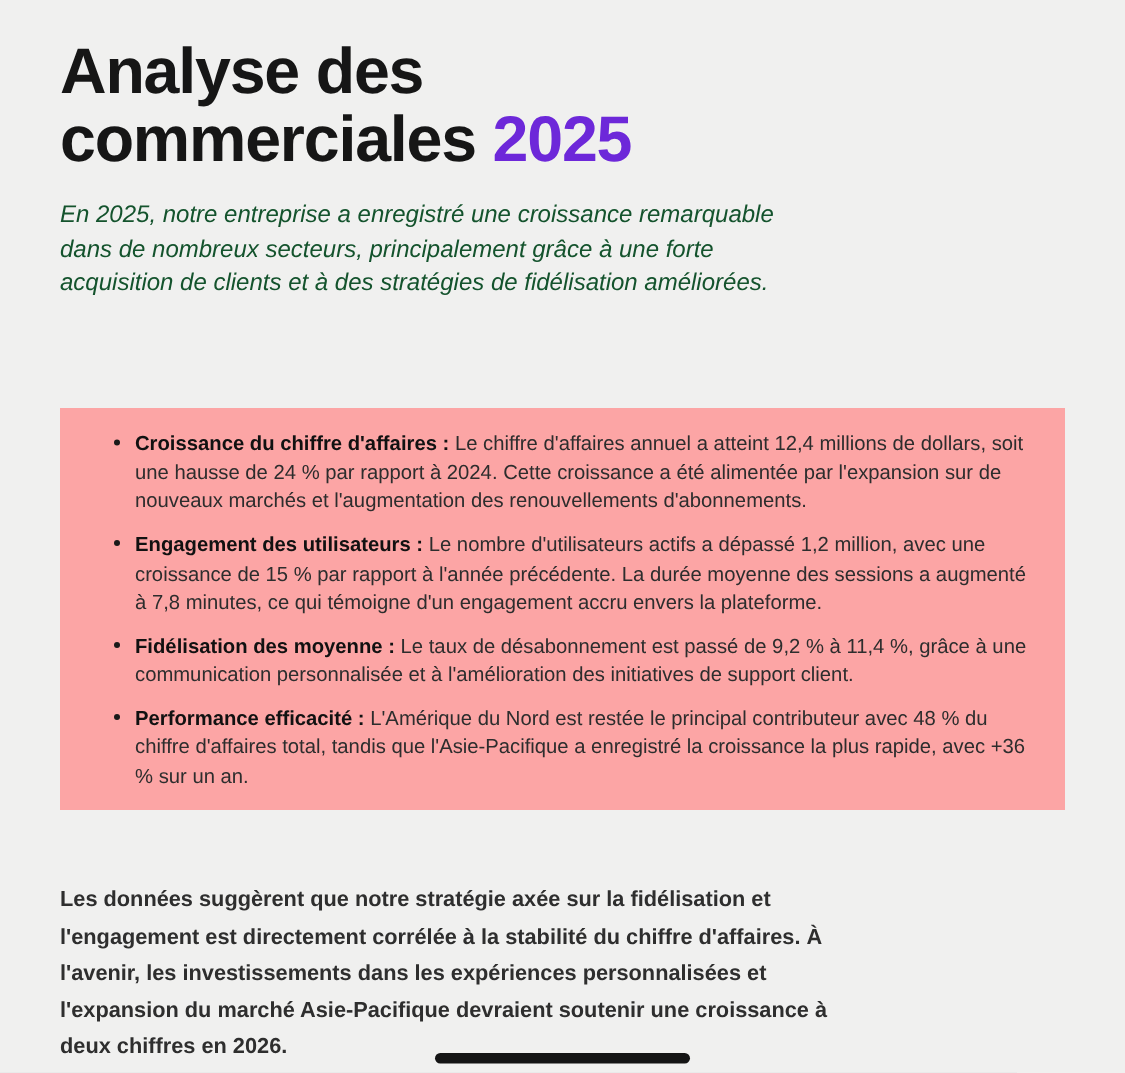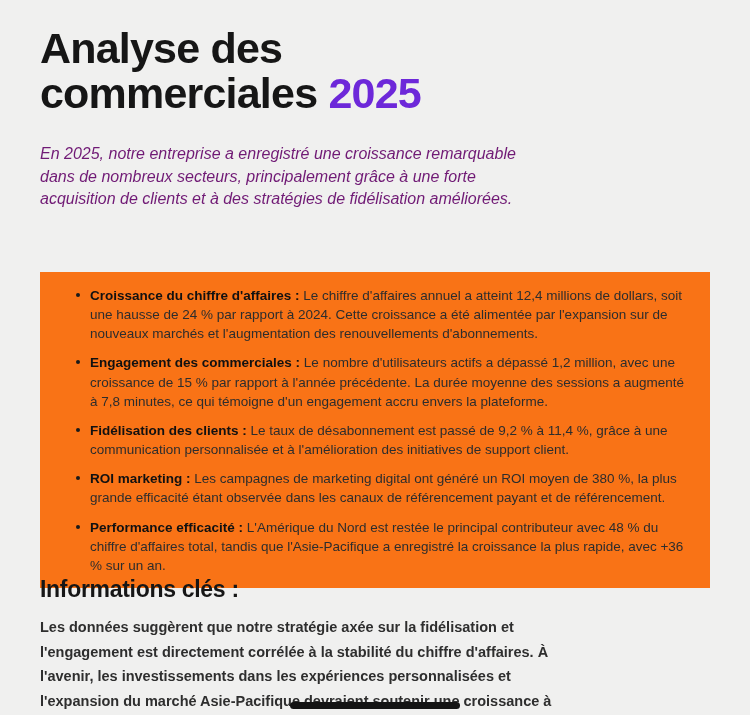--- a/index.html
+++ b/index.html
@@ -19,35 +19,35 @@
     font-size: 43px;
     font-weight: 700;
     line-height: 45px;
     letter-spacing: -0.8px;
     color: #161616;
   }
   .title .line { display: block; }
   .title .line-inline { display: inline; text-align: center; }
   .title .year { color: #6d28d9; }
   .subtitle {
-    margin-top: 27px;
+    margin-top: 17px;
     width: 480px;
     font-size: 16px;
     font-style: italic;
     line-height: 22.5px;
-    color: #701a75;
+    color: #14532d;
   }
 
   
   .card {
     position: absolute;
     left: 40px;
     top: 272px;
     width: 670px;
-    background: #f97316;
+    background: #fca5a5;
     padding: 14px 20px 13px 20px;
   }
   .card ul { list-style: none; padding-left: 30px; }
   .card li {
     position: relative;
     font-size: 13.5px;
     line-height: 1.42;
     color: #2d2d2d;
     margin-bottom: 10px;
   }
@@ -101,27 +101,25 @@
     <h1 class="title">
         <span class="line">Analyse des</span>
         <span class="line"><span class="line-inline">commerciales</span> <span class="year">2025</span></span>
     </h1>
     <p class="subtitle">En 2025, notre entreprise a enregistré une croissance remarquable dans de nombreux secteurs, principalement grâce à une forte acquisition de clients et à des stratégies de fidélisation améliorées.</p>
   </div>
 
   <div class="card">
     <ul>
       <li><span class="bullet-dot"></span><strong>Croissance du chiffre d'affaires :</strong> <span>Le chiffre d'affaires annuel a atteint 12,4 millions de dollars, soit une hausse de 24 % par rapport à 2024. Cette croissance a été alimentée par l'expansion sur de nouveaux marchés et l'augmentation des renouvellements d'abonnements.</span></li>
-      <li><span class="bullet-dot"></span><strong>Engagement des commerciales :</strong> <span>Le nombre d'utilisateurs actifs a dépassé 1,2 million, avec une croissance de 15 % par rapport à l'année précédente. La durée moyenne des sessions a augmenté à 7,8 minutes, ce qui témoigne d'un engagement accru envers la plateforme.</span></li>
-      <li><span class="bullet-dot"></span><strong>Fidélisation des clients :</strong> <span>Le taux de désabonnement est passé de 9,2 % à 11,4 %, grâce à une communication personnalisée et à l'amélioration des initiatives de support client.</span></li>
-      <li><span class="bullet-dot"></span><strong>ROI marketing :</strong> <span>Les campagnes de marketing digital ont généré un ROI moyen de 380 %, la plus grande efficacité étant observée dans les canaux de référencement payant et de référencement.</span></li>
+      <li><span class="bullet-dot"></span><strong>Engagement des utilisateurs :</strong> <span>Le nombre d'utilisateurs actifs a dépassé 1,2 million, avec une croissance de 15 % par rapport à l'année précédente. La durée moyenne des sessions a augmenté à 7,8 minutes, ce qui témoigne d'un engagement accru envers la plateforme.</span></li>
+      <li><span class="bullet-dot"></span><strong>Fidélisation des moyenne :</strong> <span>Le taux de désabonnement est passé de 9,2 % à 11,4 %, grâce à une communication personnalisée et à l'amélioration des initiatives de support client.</span></li>
       <li><span class="bullet-dot"></span><strong>Performance efficacité :</strong> <span>L'Amérique du Nord est restée le principal contributeur avec 48 % du chiffre d'affaires total, tandis que l'Asie-Pacifique a enregistré la croissance la plus rapide, avec +36 % sur un an.</span></li>
     </ul>
   </div>
 
   <div class="insights">
-    <h2>Informations clés :</h2>
     <p>Les données suggèrent que notre stratégie axée sur la fidélisation et l'engagement est directement corrélée à la stabilité du chiffre d'affaires. À l'avenir, les investissements dans les expériences personnalisées et l'expansion du marché Asie-Pacifique devraient soutenir une croissance à deux chiffres en 2026.</p>
   </div>
 
   <div class="home-indicator"></div>
 
 </div>
 
 </body></html>

